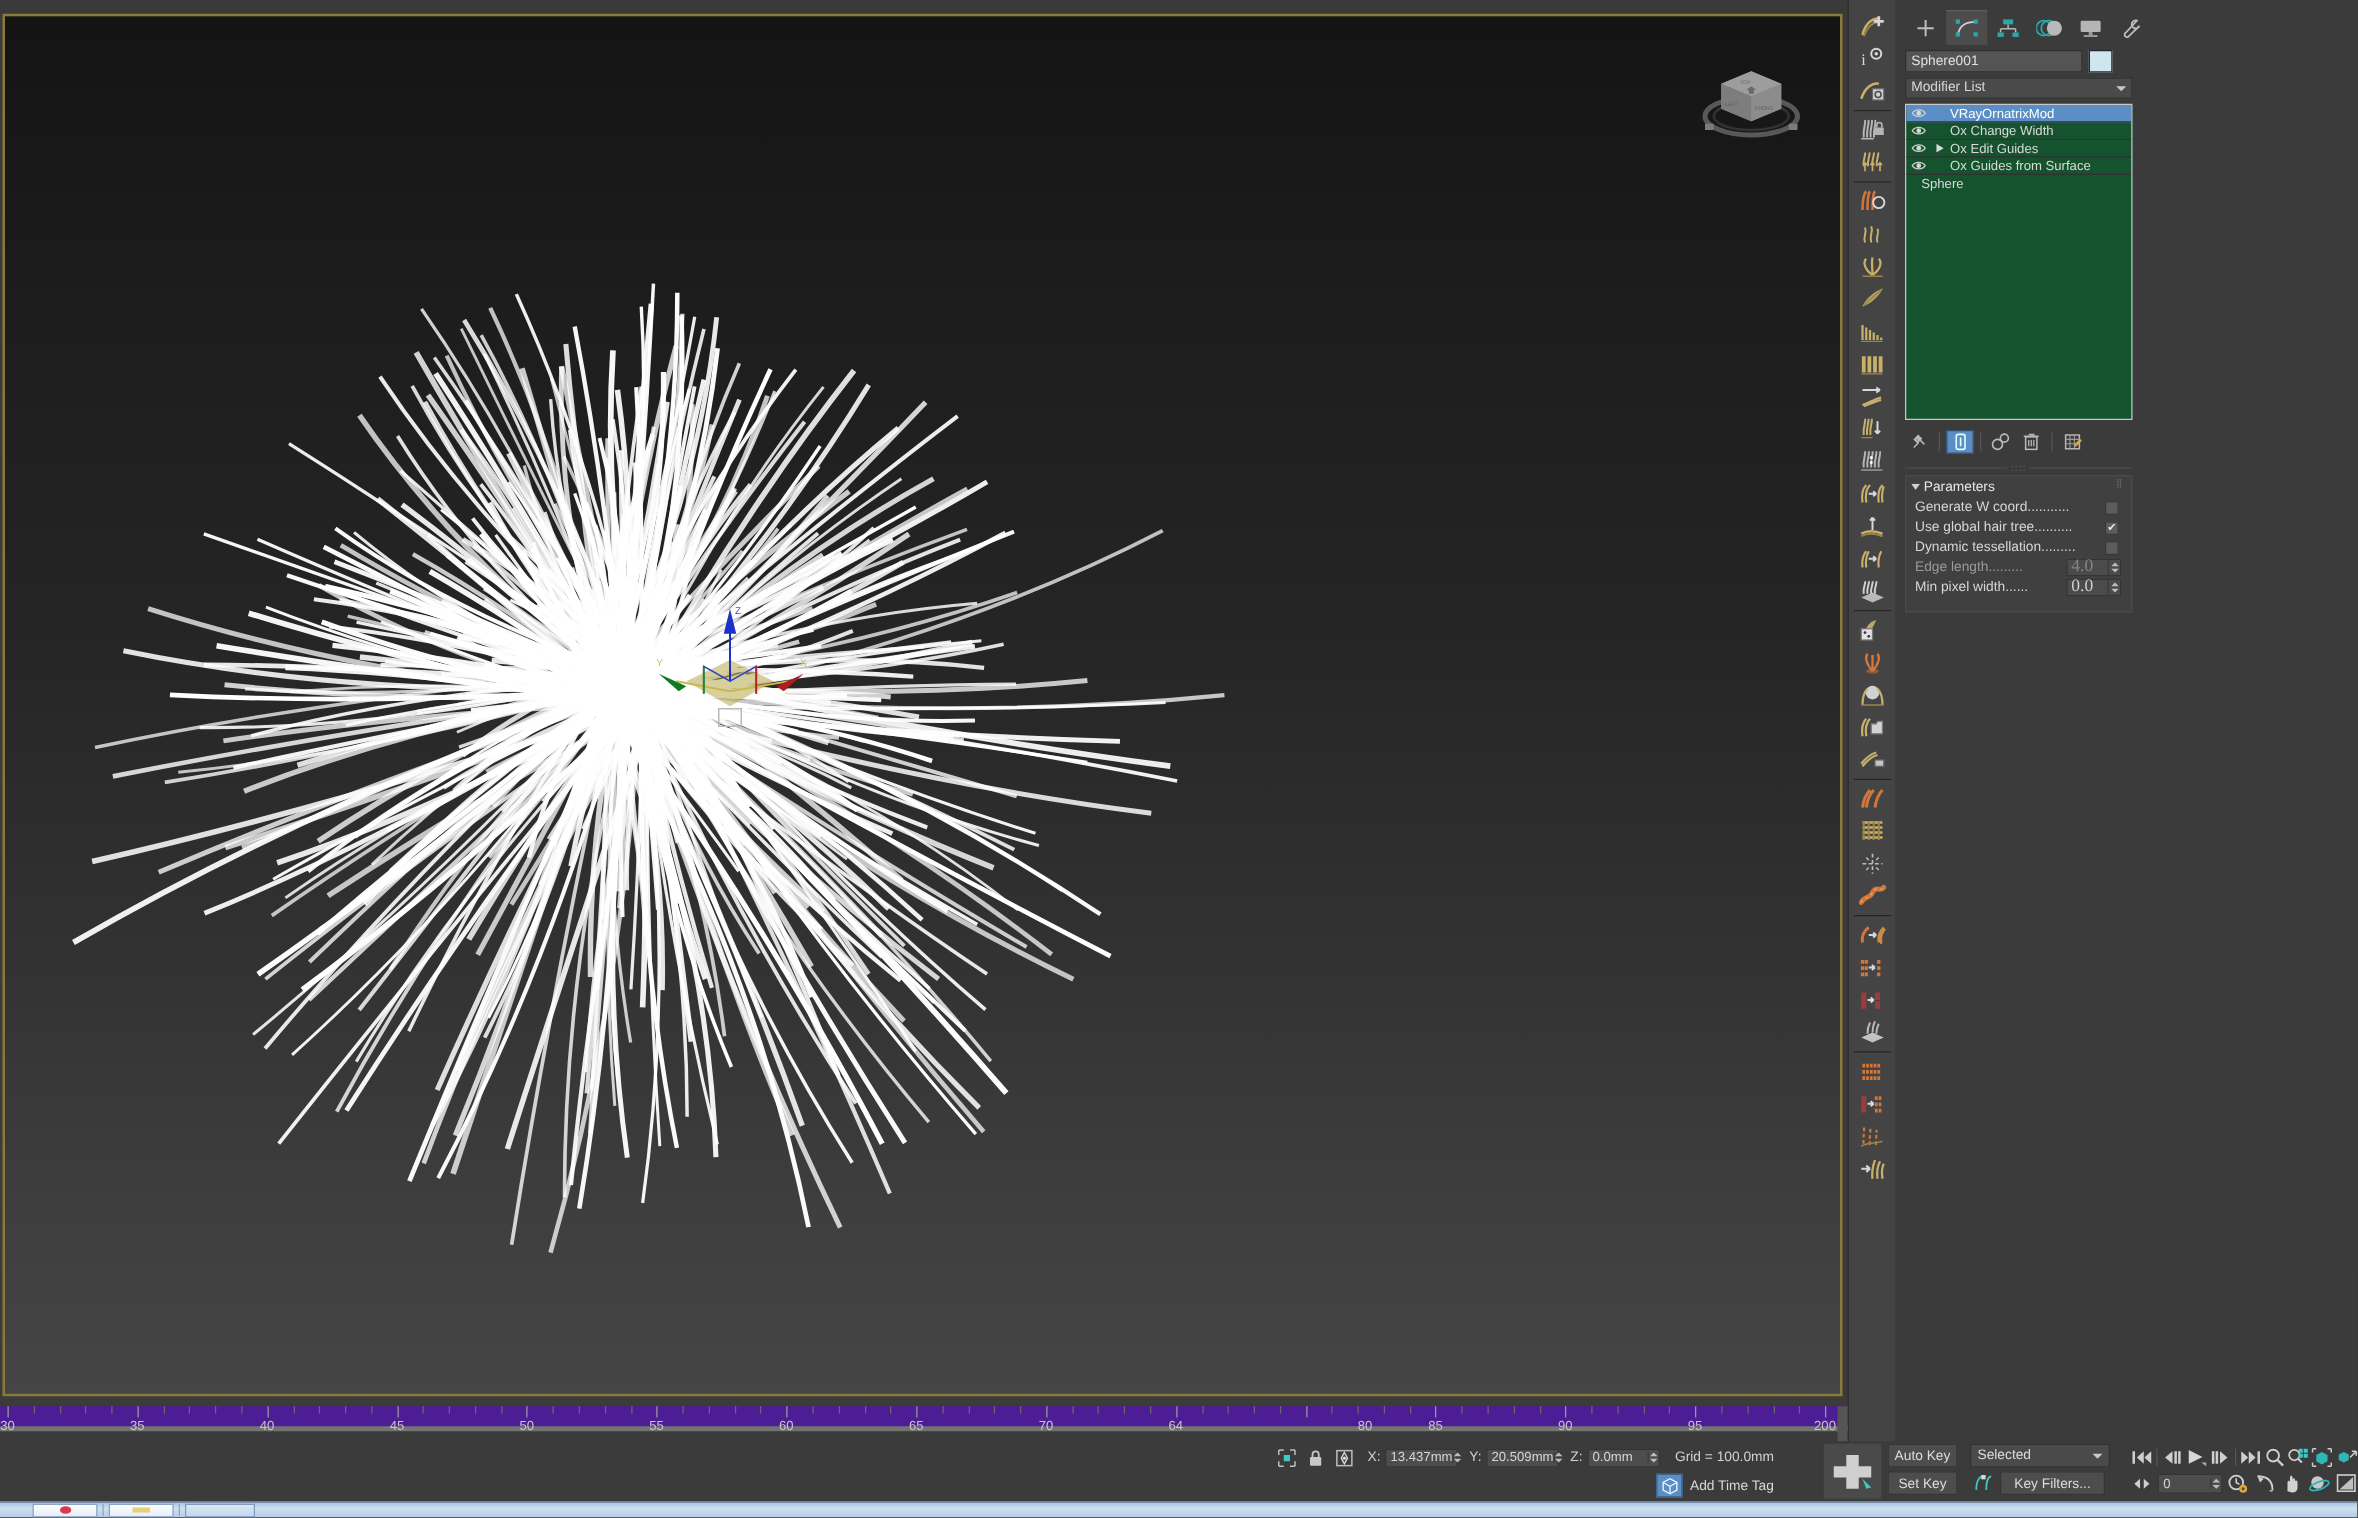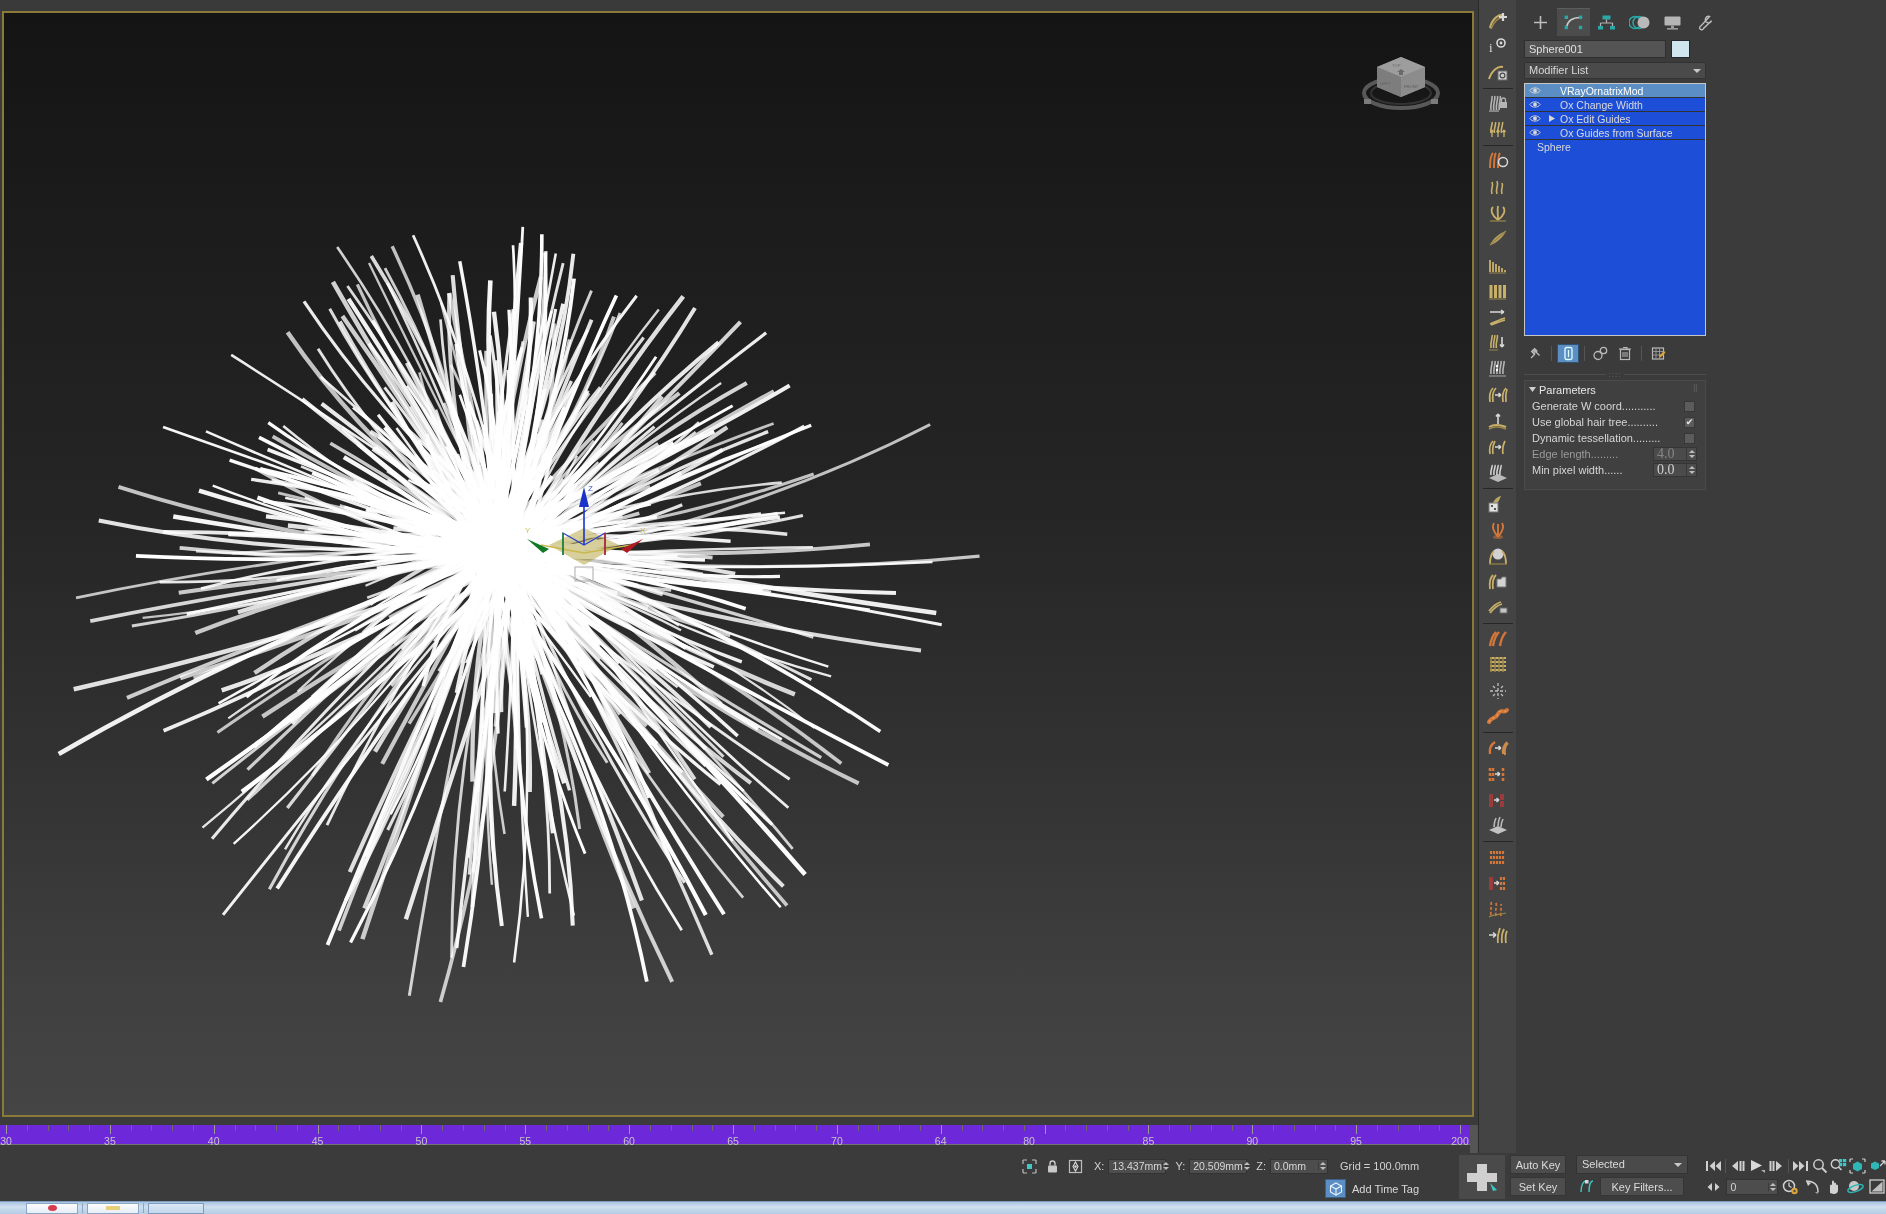--- a/index.html
+++ b/index.html
@@ -79,21 +79,21 @@
     color: #d8d8d8; font-size: 11px; line-height: 15px; padding-left: 4px;
   }
   #modlist-combo .arrow {
     position: absolute; right: 4px; top: 6px;
     border-left: 4px solid transparent; border-right: 4px solid transparent;
     border-top: 4px solid #c9c9c9;
   }
 
   #mod-stack {
     position: absolute; left: 8px; top: 83px; width: 182px; height: 253px;
-    background: #1d4ed8; border: 1px solid #c7c7c7;
+    background: #14532d; border: 1px solid #c7c7c7;
     overflow: hidden;
   }
   .mod-row {
     position: relative; height: 14px; display: flex; align-items: center;
     border-bottom: 1px solid #313131; font-size: 10.5px; color: #d9d9d9;
   }
   .mod-row .eye { width: 20px; display: flex; justify-content: center; align-items: center; }
   .mod-row .tri { width: 13px; display: flex; justify-content: center; align-items: center; }
   .mod-row .lbl { padding-left: 2px; }
   .mod-row.selected { background: #5b8ec4; color: #fff; }
@@ -148,21 +148,21 @@
   .p-row .spin .arrows {
     width: 10px; border-left: 1px solid #3a3a3a;
     display: flex; flex-direction: column; align-items: center; justify-content: center; gap: 2px;
   }
   .sp-up { border-left: 3px solid transparent; border-right: 3px solid transparent; border-bottom: 3px solid #bdbdbd; }
   .sp-dn { border-left: 3px solid transparent; border-right: 3px solid transparent; border-top: 3px solid #bdbdbd; }
 
   
   #timeline {
     position: absolute; left: 0; top: 1125px; width: 1478px; height: 20px;
-    background: #6d28d9; border-bottom: 1px solid #737373;
+    background: #4c1d95; border-bottom: 4px solid #737373;
   }
   #tl-ticks { position: absolute; left: 0; top: 0; width: 100%; height: 28px; }
   .tl-maj { position: absolute; top: 0; width: 1px; height: 9px; background: #9a9a9a; }
   .tl-min { position: absolute; top: 0; width: 1px; height: 6px; background: #6a6a6a; }
   .tl-lbl { position: absolute; top: 10px; font-size: 10.5px; color: #c6c6c6; transform: translateX(-50%); }
   #tl-right-pad { position: absolute; right: 0; top: 0; width: 8px; height: 28px; background: #555; }
 
   
   #statusbar {
     position: absolute; left: 0; top: 1153px; width: 1886px; height: 48px;
@@ -1333,21 +1333,21 @@
         <div class="tl-min" style="left: 878.4px;"></div>
         <div class="tl-min" style="left: 899.2px;"></div>
         <div class="tl-min" style="left: 919.9px;"></div>
         <div class="tl-maj" style="left: 940.7px;"></div>
         <div class="tl-lbl" style="left: 940.7px;">64</div>
         <div class="tl-min" style="left: 961.5px;"></div>
         <div class="tl-min" style="left: 982.3px;"></div>
         <div class="tl-min" style="left: 1003px;"></div>
         <div class="tl-min" style="left: 1023.8px;"></div>
         <div class="tl-maj" style="left: 1044.6px;"></div>
-        <div class="tl-lbl" style="left: 1029px;">80</div>
+        <div class="tl-lbl" style="left: 1092px;">80</div>
         <div class="tl-min" style="left: 1065.3px;"></div>
         <div class="tl-min" style="left: 1086.1px;"></div>
         <div class="tl-min" style="left: 1106.9px;"></div>
         <div class="tl-min" style="left: 1127.7px;"></div>
         <div class="tl-maj" style="left: 1148.4px;"></div>
         <div class="tl-lbl" style="left: 1148.4px;">85</div>
         <div class="tl-min" style="left: 1169.2px;"></div>
         <div class="tl-min" style="left: 1190px;"></div>
         <div class="tl-min" style="left: 1210.7px;"></div>
         <div class="tl-min" style="left: 1231.5px;"></div>

